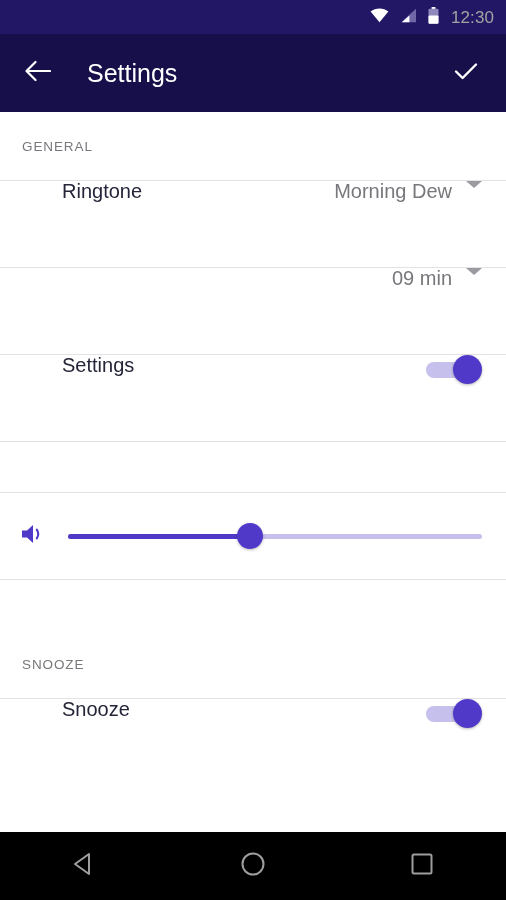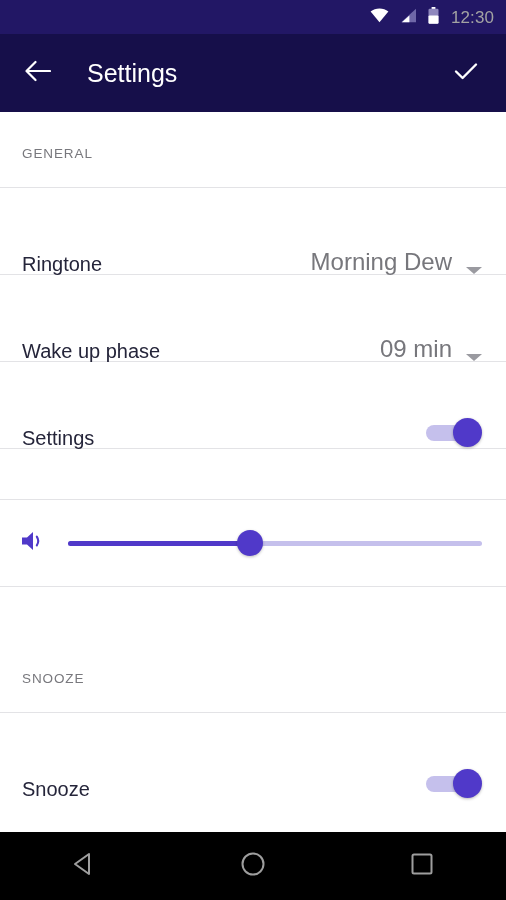--- a/index.html
+++ b/index.html
@@ -69,52 +69,52 @@
     height: 720px;
     overflow: hidden;
     position: relative;
   }
   .section-header {
     height: 68px;
     display: flex;
     align-items: center;
     padding-left: 22px;
     box-sizing: border-box;
-    margin-top: 7px;
   }
   .section-header span {
     color: #78787d;
     font-size: 13.5px;
     letter-spacing: 0.9px;
   }
   .divider {
     height: 1px;
     background: #e3e3e6;
     width: 100%;
   }
   .gap {
     height: 50px;
     background: #ffffff;
   }
   .row {
     height: 86px;
     display: flex;
-    align-items: flex-end;
+    align-items: flex-start;
     padding: 0 24px 0 22px;
     box-sizing: border-box;
+    margin-left: 40px;
   }
   .row-label {
     color: #25253a;
     font-size: 20px;
     line-height: 1;
   }
   .row-spacer { flex: 1 1 auto; }
   .row-value {
     color: #77777c;
-    font-size: 24px;
+    font-size: 20px;
     line-height: 1;
     margin-right: 14px;
   }
   .caret {
     width: 0; height: 0;
     border-left: 8px solid transparent;
     border-right: 8px solid transparent;
     border-top: 7px solid #9a9aa0;
   }
 
@@ -261,21 +261,20 @@
 
   <div class="row">
     <div class="row-label">Ringtone</div>
     <div class="row-spacer"></div>
     <div class="row-value">Morning Dew</div>
     <div class="caret"></div>
   </div>
   <div class="divider"></div>
 
   <div class="row">
-    <div class="row-label">Wake up phase</div>
     <div class="row-spacer"></div>
     <div class="row-value">09 min</div>
     <div class="caret"></div>
   </div>
   <div class="divider"></div>
 
   <div class="row">
     <div class="row-label">Settings</div>
     <div class="row-spacer"></div>
     <div class="toggle">

